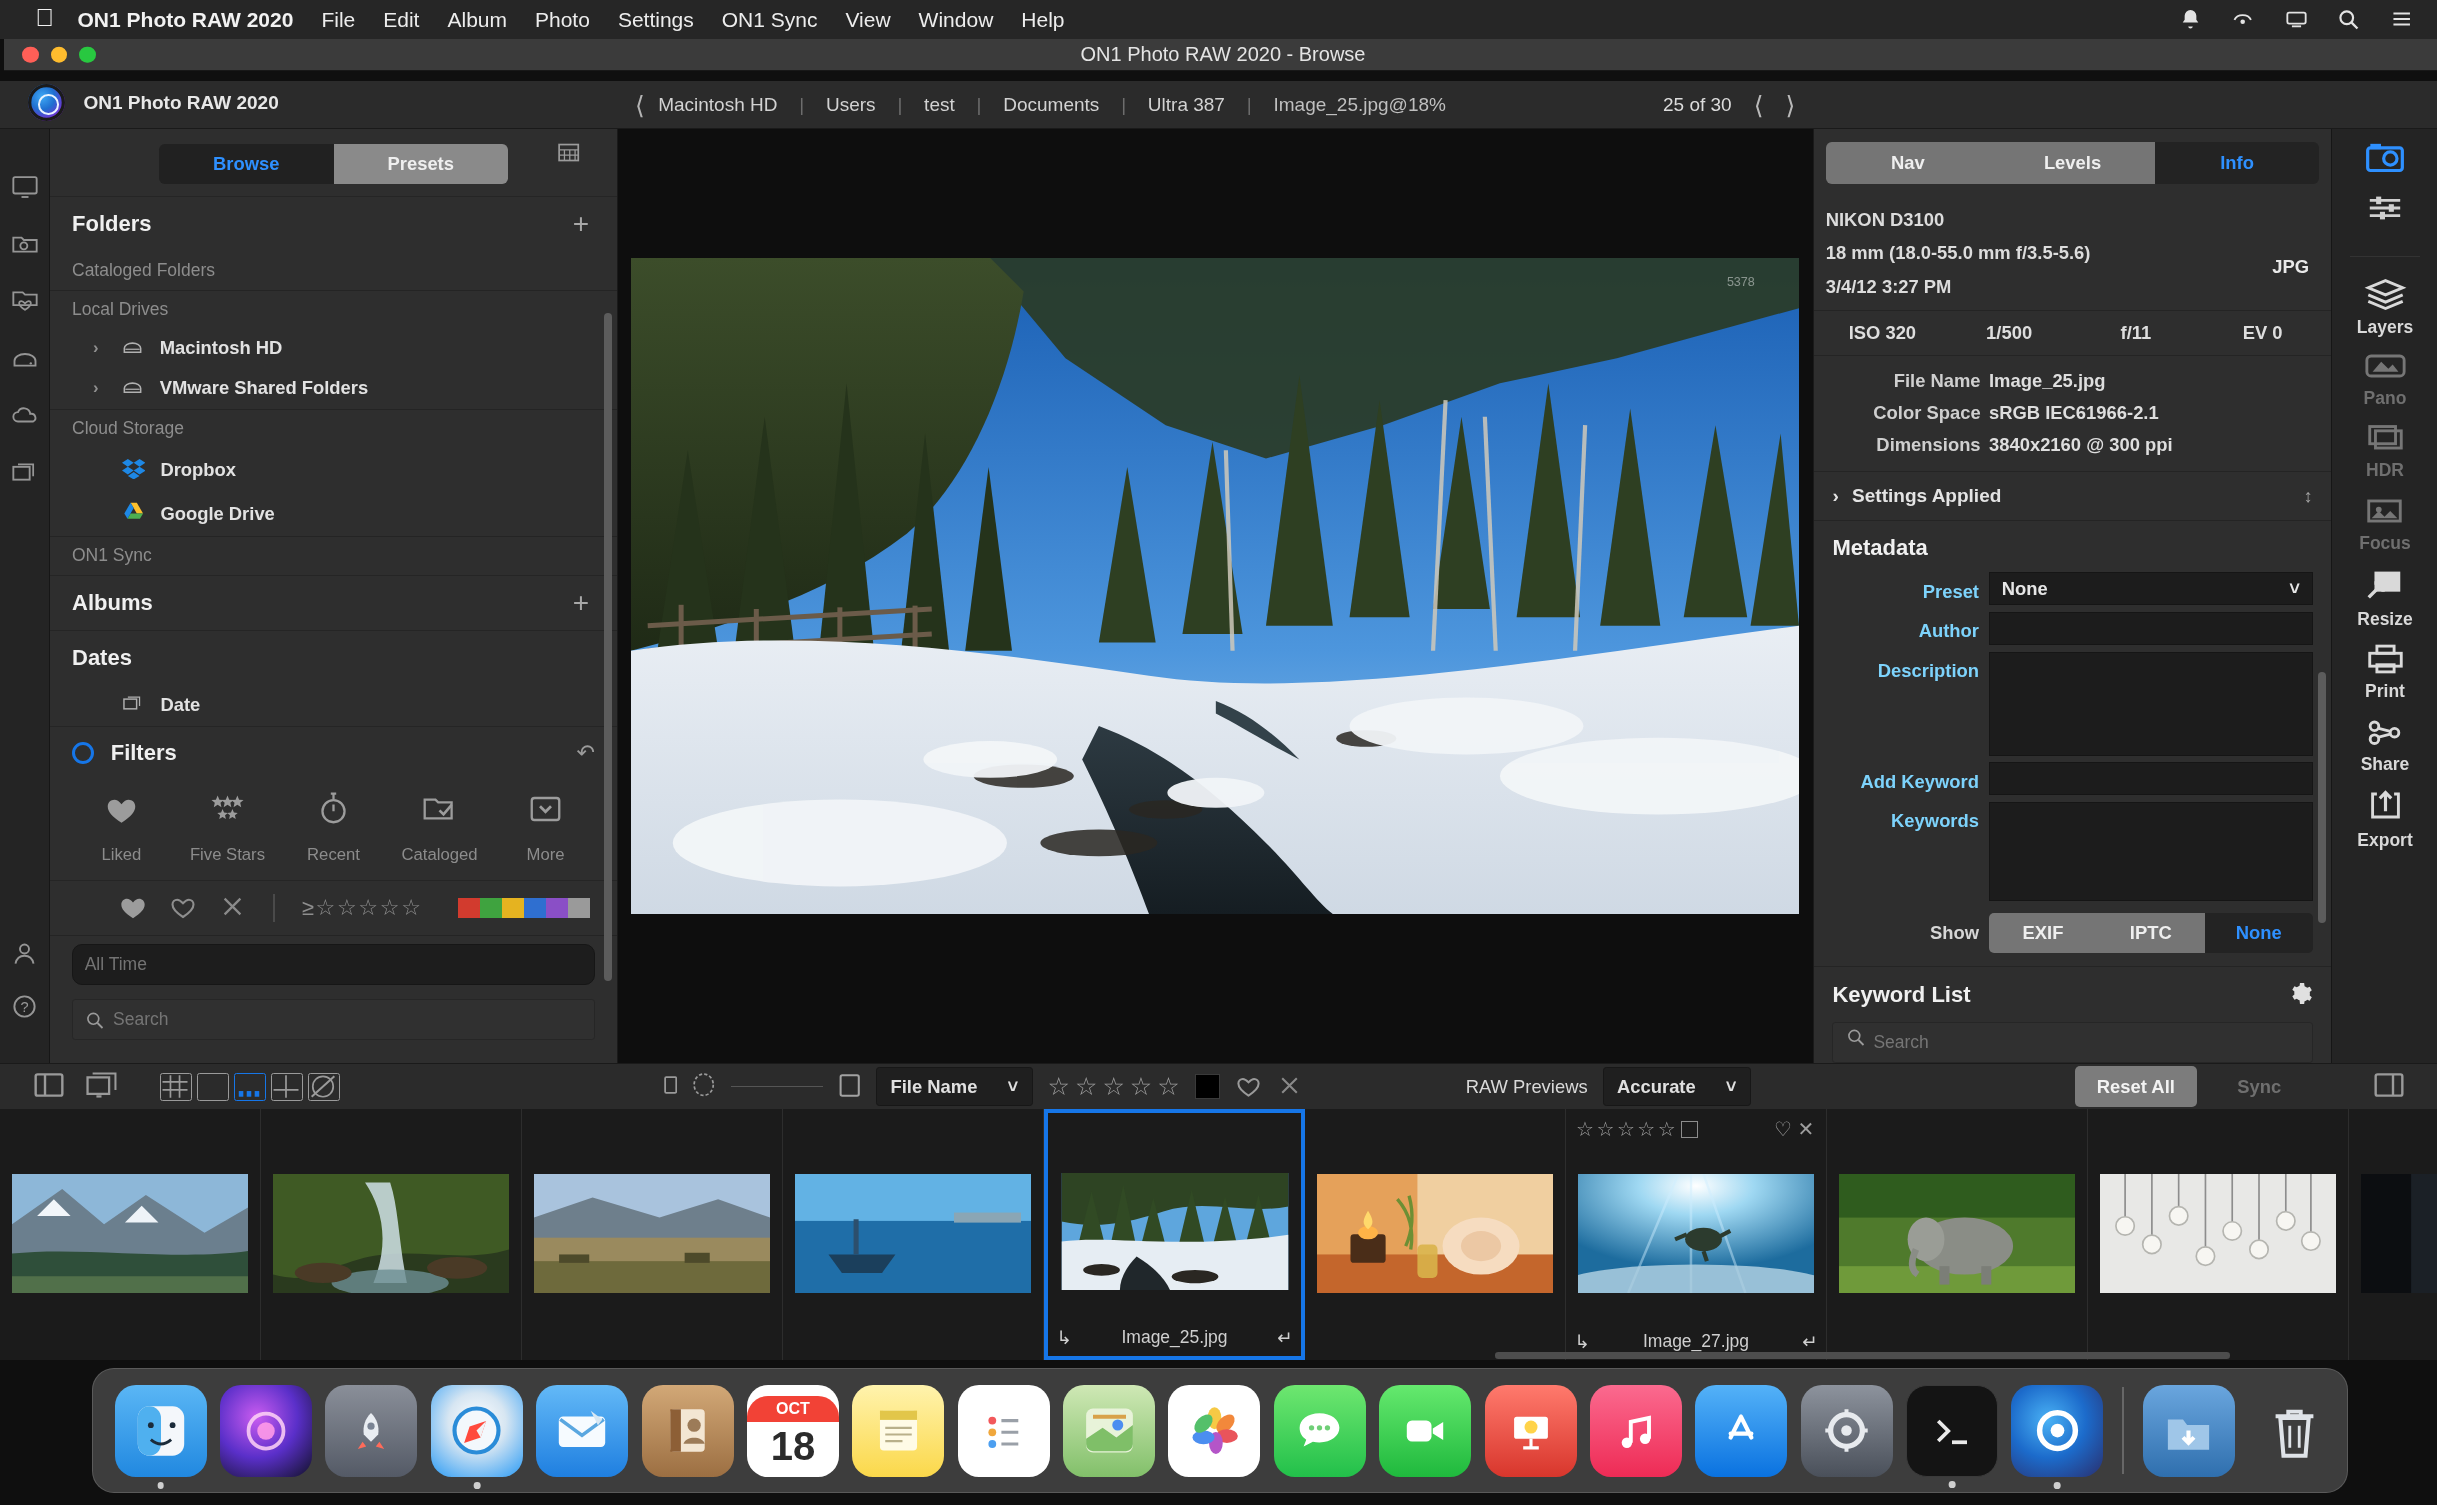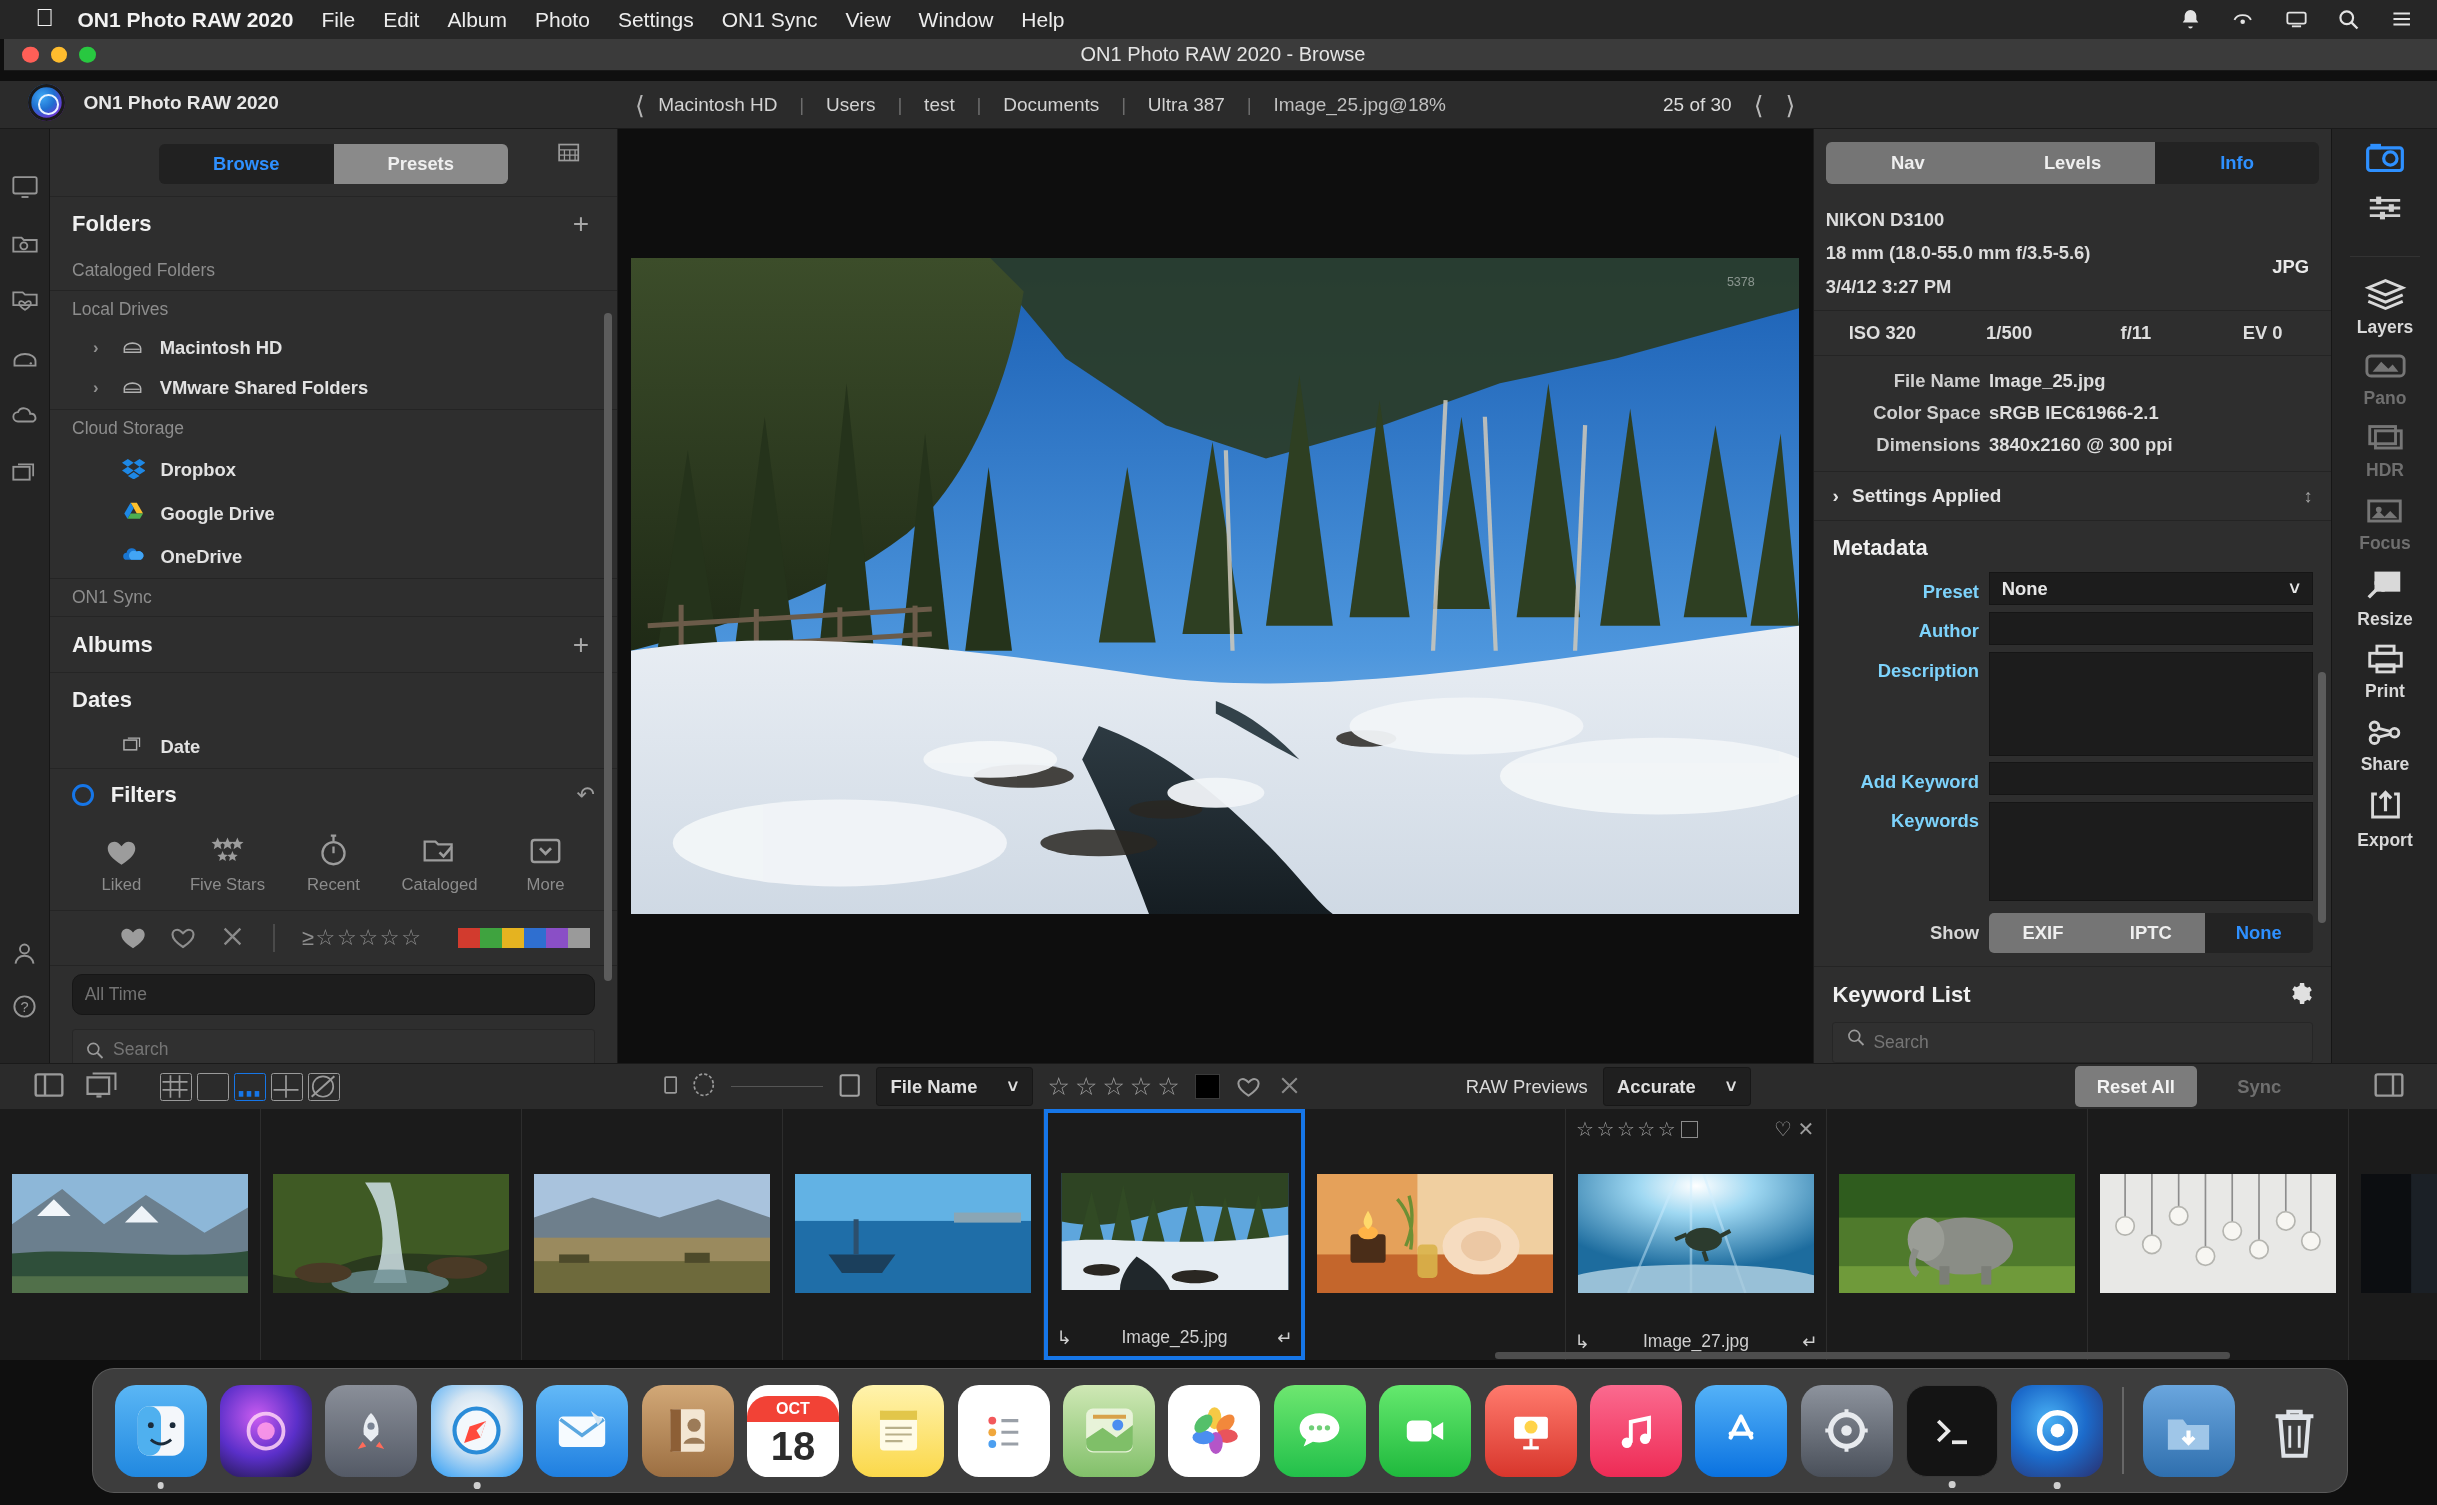--- a/index.html
+++ b/index.html
@@ -100,21 +100,21 @@
   .disc { font-size:16.7px; color:#8f8f8f; width:11.7px; }
   .cloudrow { display:flex; align-items:center; gap:15px; padding:8.4px 22px 8.4px 72px; font-size:18.4px; color:#e2e2e2; font-weight:bold;}
   .daterow { display:flex; align-items:center; gap:15px; padding:8.4px 22px 8.4px 72px; font-size:18.4px; color:#e2e2e2; font-weight:bold;}
 
   .filtershdr { display:flex; align-items:center; gap:16.7px; padding:13.4px 22px; border-top:0.8px solid #252525;}
   .filtercircle { width:22px;height:22px;border-radius:50%;border:3.3px solid #1676e8; }
   .filtertitle { font-size:22px; font-weight:bold; color:#f0f0f0; }
   .resetarrow { margin-left:auto; font-size:22px; color:#9b9b9b;}
 
   .filtergrid { display:flex; padding:11.7px 18.4px 15px 18.4px; }
-  .fcell { flex:1; display:flex; flex-direction:column; align-items:center; gap:7px; }
+  .fcell { flex:1; display:flex; flex-direction:column; align-items:center; gap:19px; }
   .fcell .lbl { font-size:16.7px; color:#8c8c8c; }
   .ficon { height:35px; display:flex; align-items:center; justify-content:center; color:#9c9c9c; }
 
   .flagrow { display:flex; align-items:center; gap:22px; padding:11.7px 22px; border-top:0.8px solid #252525; }
   .flagrow .spacer { width:25px; }
   .vrule { width:1.7px; height:28px; background:#4a4a4a; margin:0 5px;}
   .starsmini { display:flex; align-items:center; gap:1.7px; color:#8e8e8e; font-size:22px;}
   .swatches { display:flex; margin-left:15px; }
   .sw { width:22px; height:20px; }
 
@@ -436,29 +436,20 @@
     </div>
     <div class="cloudrow">
       <span>
         <svg viewBox="0 0 24 22" width="23.4" height="22">
             <path fill="#fbc02d" d="M8.8 1.5h6.4l6.4 11h-6.4z"></path>
             <path fill="#4caf50" d="M21.6 12.5l-3.2 5.5H5.6l3.2-5.5z"></path>
             <path fill="#1e88e5" d="M8.8 1.5l-6.4 11L5.6 18 12 7z"></path>
           </svg>
       </span>
       <span>Google Drive</span>
-    </div>
-    <div class="cloudrow">
-      <span>
-        <svg viewBox="0 0 24 18" width="23.4" height="20">
-            <path fill="#1976d2" d="M5 15a3.6 3.6 0 01-.3-7.2A5.4 5.4 0 0115 6.4 3.6 3.6 0 0119.4 15z"></path>
-            <path fill="#42a5f5" d="M9.5 15h9.9A3.6 3.6 0 0015 6.4a5 5 0 00-5.5 8.6z"></path>
-          </svg>
-      </span>
-      <span>OneDrive</span>
     </div>
 
     <div class="divline"></div>
     <div class="subhdr">ON1 Sync</div>
 
     <div class="sectionhdr">
       <span>Albums</span>
       <span class="plus">+</span>
     </div>
 

